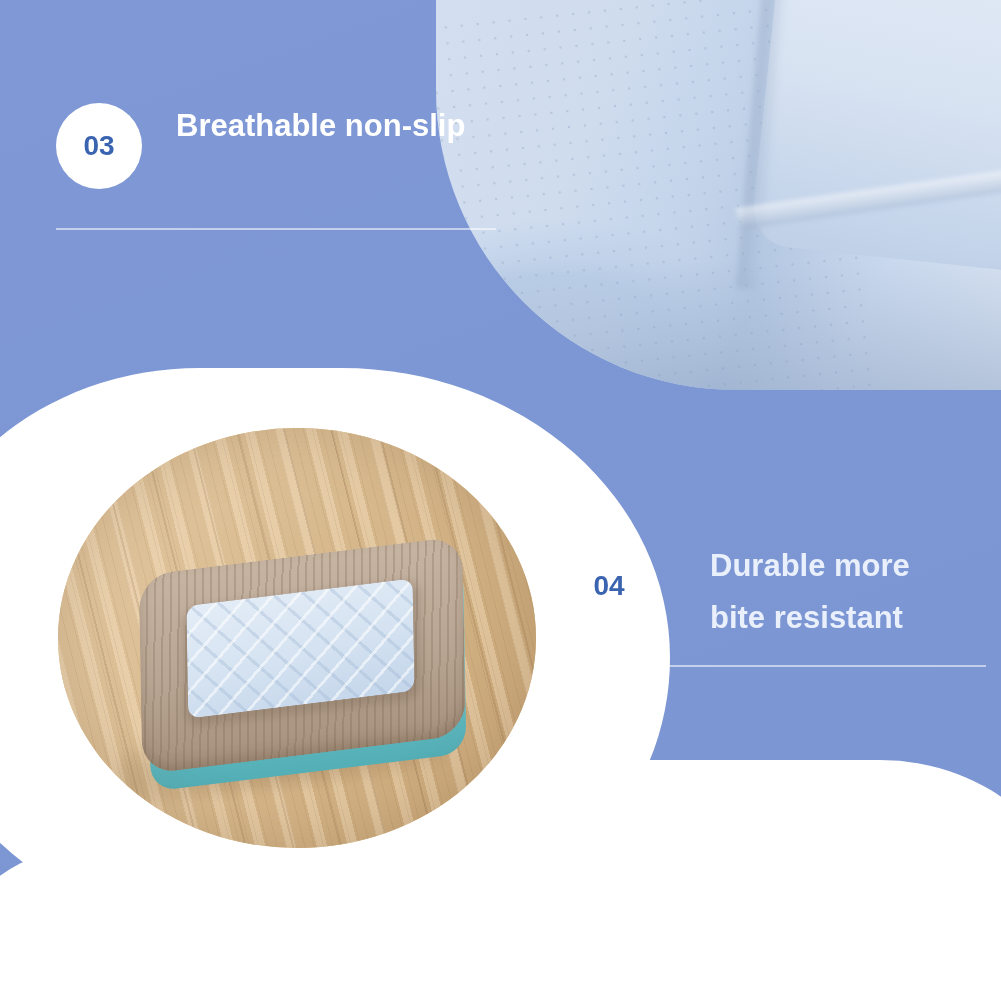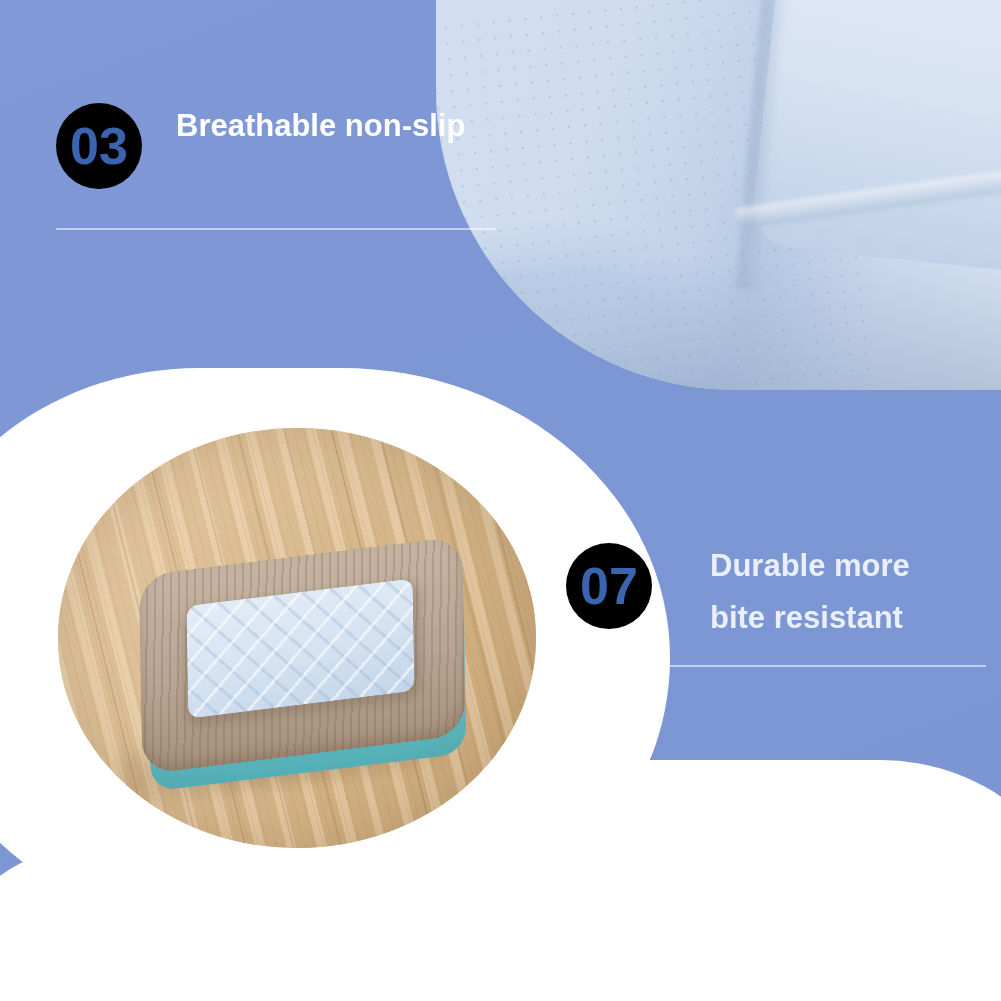--- a/index.html
+++ b/index.html
@@ -247,26 +247,26 @@
     border-radius: 50%;
     box-shadow: inset 0 0 60px rgba(120,90,60,0.22);
   }
 
   
   .badge {
     position: absolute;
     width: 86px;
     height: 86px;
     border-radius: 50%;
-    background: #000000;
+    background: #ffffff;
     display: flex;
     align-items: center;
     justify-content: center;
     color: #3a63b0;
-    font-size: 52px;
+    font-size: 28px;
     font-weight: bold;
     letter-spacing: 0px;
   }
   .badge-03 { left: 56px; top: 103px; }
   .badge-04 { left: 566px; top: 543px; }
 
   .feature-text {
     position: absolute;
     color: #ffffff;
     font-size: 31px;
@@ -337,21 +337,21 @@
 
   <div class="badge badge-03">
     <span>03</span>
   </div>
   <div class="feature-text feature-03">
     <div>Breathable non-slip</div>
   </div>
   <div class="rule rule-03"></div>
 
   <div class="badge badge-04">
-    <span>07</span>
+    <span>04</span>
   </div>
   <div class="feature-text feature-04">
     <div>Durable more</div>
     <div>bite resistant</div>
   </div>
   <div class="rule rule-04"></div>
 
 </div>
 
 </body></html>

